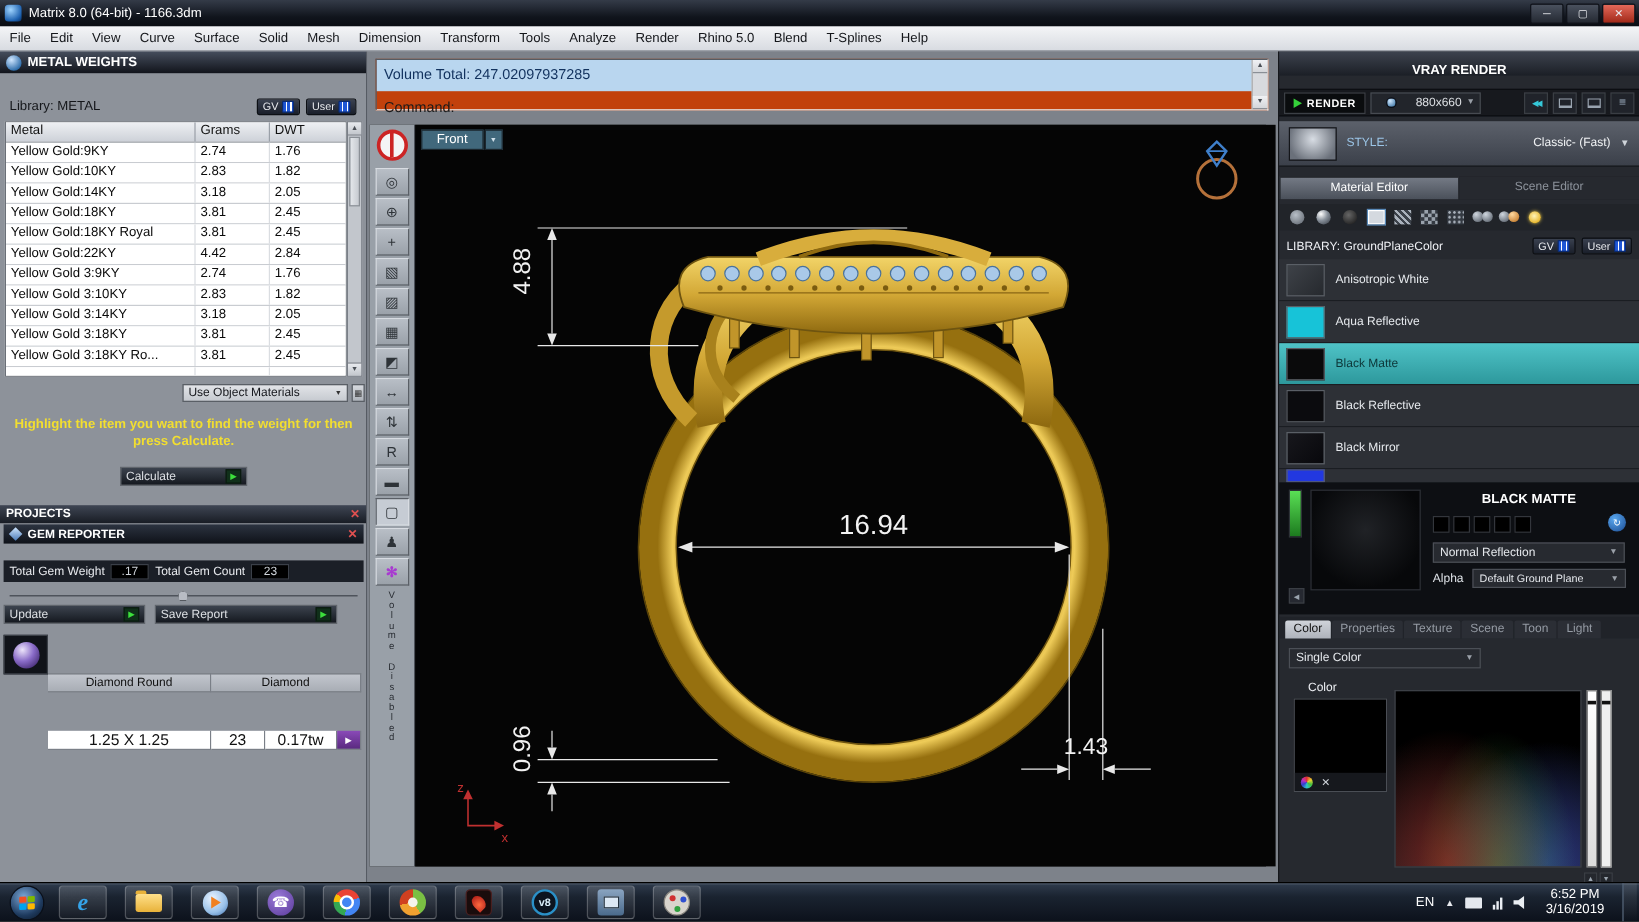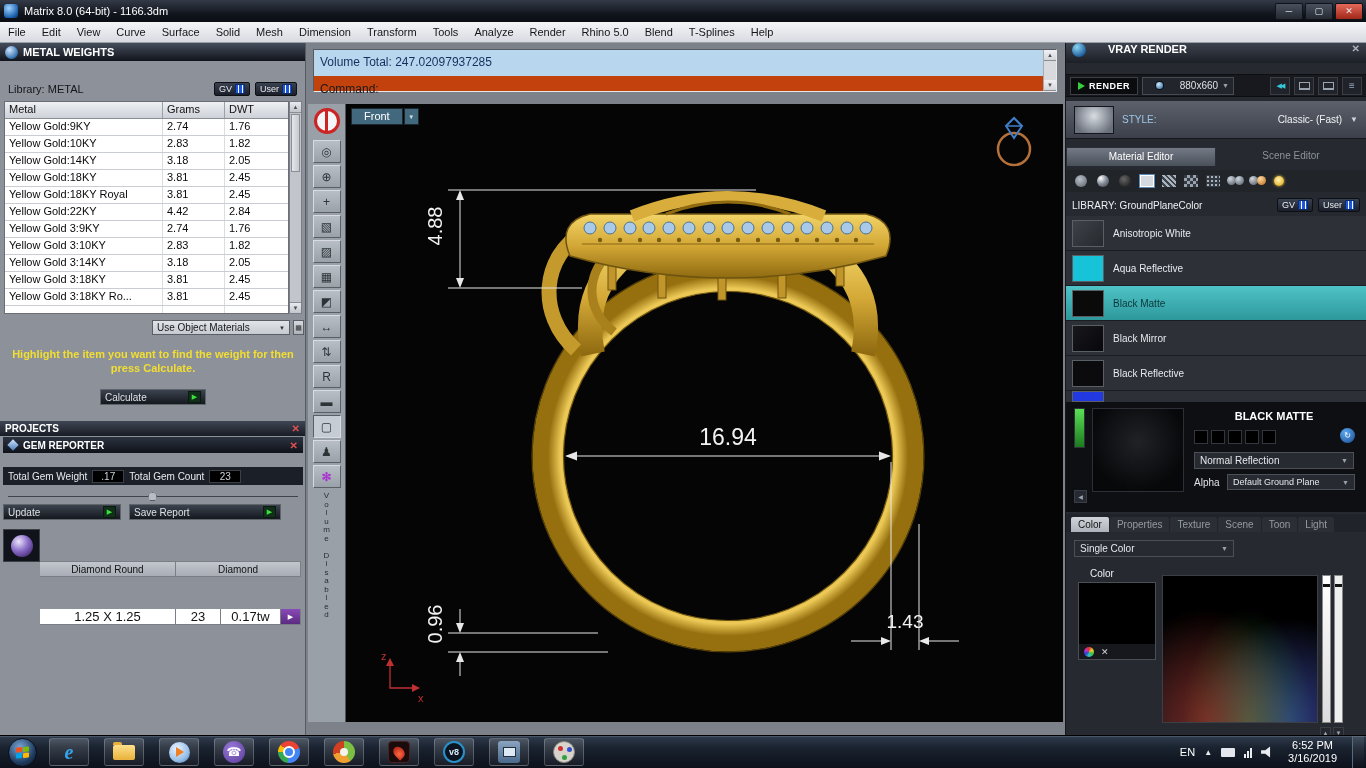--- a/index.html
+++ b/index.html
@@ -107,22 +107,22 @@
   .vt-text{margin-top:3px;font-size:8px;line-height:8.5px;color:#2a2e34;text-align:center;white-space:pre-line;}
   .canvas{position:absolute;top:0;left:38px;width:709px;height:618px;background:#050505;}
   .fronttab{position:absolute;top:4px;left:5px;display:flex;gap:1px;z-index:5;}
   .front-l{background:#41687c;border:1px solid #1c2830;color:#fff;font-size:11px;padding:1px 12px 2px 12px;}
   .front-a{width:15px;background:#41687c;border:1px solid #1c2830;color:#d0e0ea;font-size:6px;
     display:flex;align-items:center;justify-content:center;}
   svg text{font-family:"Liberation Sans","DejaVu Sans",sans-serif;}
 
   
   .rpanel{position:absolute;top:43px;left:1065px;width:301px;height:692px;background:#26292f;border-left:1px solid #15171b;}
-  .vray-head{position:absolute;top:0;left:0;width:100%;height:20px;display:flex;align-items:flex-start;gap:22px;
-    background:linear-gradient(#3d434e,#1b1f26);color:#fff;font-size:11px;font-weight:bold;padding:0 6px;}
+  .vray-head{position:absolute;top:0;left:0;width:100%;height:20px;display:flex;align-items:center;gap:10px;
+    background:linear-gradient(#3d434e,#1b1f26);color:#fff;font-size:11px;font-weight:bold;padding:0 6px;flex-direction:column;}
   .vray-logo{width:14px;height:14px;border-radius:50%;background:radial-gradient(circle at 35% 30%,#8ad4f0,#1a5a9a 75%);}
   .renderbar{position:absolute;top:31px;left:0;width:100%;height:23px;background:#17191e;
     border-top:1px solid #0c0e12;border-bottom:1px solid #0c0e12;display:flex;align-items:center;gap:4px;padding:0 4px;}
   .renbtn{height:18px;display:flex;align-items:center;gap:4px;background:#0a0c0e;border:1px solid #3c4046;
     color:#fff;font-weight:bold;font-size:9px;padding:0 7px;letter-spacing:.5px;}
   .renbtn .tri{width:0;height:0;border-left:7px solid #35d03a;border-top:4px solid transparent;border-bottom:4px solid transparent;}
   .resdd{height:18px;width:92px;background:#22252b;border:1px solid #474b52;display:flex;align-items:center;
     gap:4px;padding:0 4px;color:#dde0e4;font-size:10px;}
   .resdd .orb{width:9px;height:9px;border-radius:50%;background:radial-gradient(circle at 35% 30%,#cfe8ff,#2a6699);}
   .rtool{width:20px;height:18px;background:#20232a;border:1px solid #3a3e44;display:flex;align-items:center;
@@ -719,26 +719,26 @@
       </div>
       <div class="matrow">
         <span class="matprev mp2"></span>
         <span>Aqua Reflective</span>
       </div>
       <div class="matrow sel">
         <span class="matprev mp3"></span>
         <span>Black Matte</span>
       </div>
       <div class="matrow">
+        <span class="matprev mp5"></span>
+        <span>Black Reflective</span>
+      </div>
+      <div class="matrow">
         <span class="matprev mp4"></span>
         <span>Black Mirror</span>
-      </div>
-      <div class="matrow">
-        <span class="matprev mp5"></span>
-        <span>Black Reflective</span>
       </div>
       <div class="matrow partial">
         <span class="matprev mp6"></span>
       </div>
     </div>
 
     <div class="editor">
       <span class="grn"></span>
       <span class="edarrow">◀</span>
       <span class="bigprev"></span>

